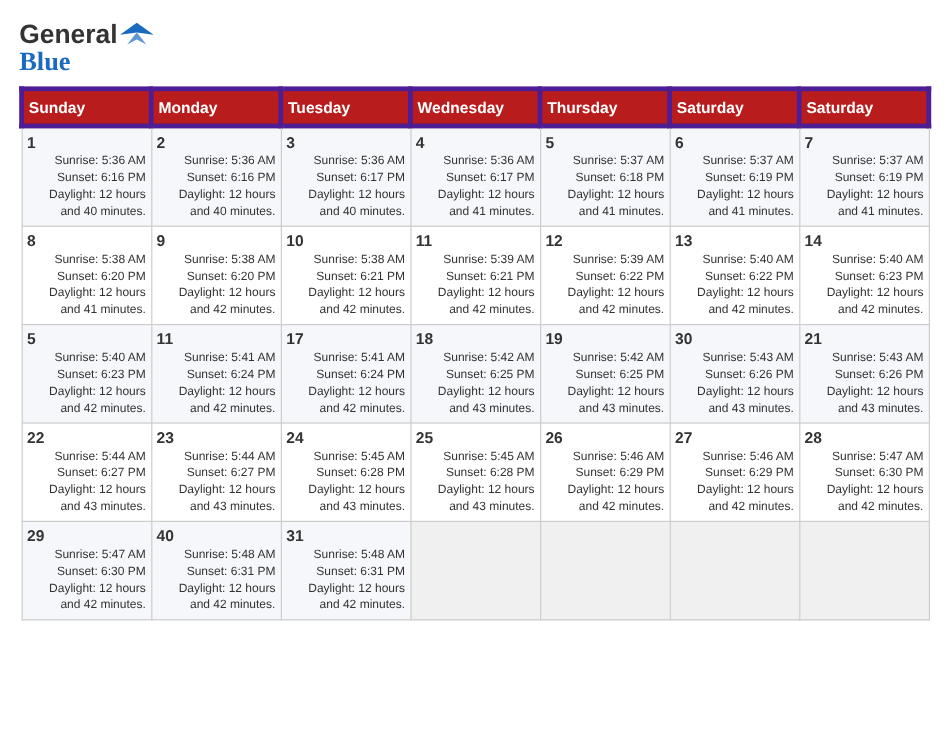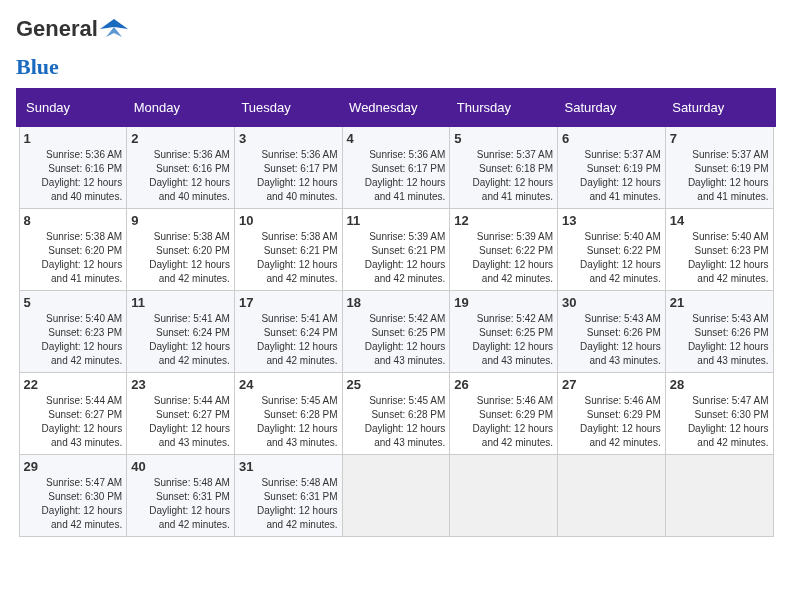--- a/index.html
+++ b/index.html
@@ -13,48 +13,47 @@
     .header-area {
       display: flex;
       justify-content: space-between;
       align-items: flex-start;
       margin-bottom: 8px;
     }
     .logo {
       display: flex;
       flex-direction: column;
       align-items: flex-start;
-      gap: 16px;
     }
     .title-area {
       text-align: right;
     }
     .month-title {
       font-size: 36px;
       font-weight: bold;
       color: #333;
     }
     .subtitle {
       font-size: 14px;
       color: #555;
       margin-top: 2px;
     }
     table {
       width: 100%;
       border-collapse: collapse;
       font-size: 11px;
     }
     thead tr th {
-      background-color: #4c1d95;
+      background-color: #b91c1c;
       color: #fff;
       padding: 6px 4px;
       text-align: left;
       font-size: 13px;
-      font-weight: normal;
-      border: 6px solid #4c1d95;
+      font-weight: bold;
+      border: 4px solid #4c1d95;
     }
     tbody tr td {
       border: 1px solid #ccc;
       padding: 4px 4px;
       vertical-align: top;
       background: #fff;
       min-height: 70px;
       width: 14.28%;
     }
     tbody tr:nth-child(odd) td {

